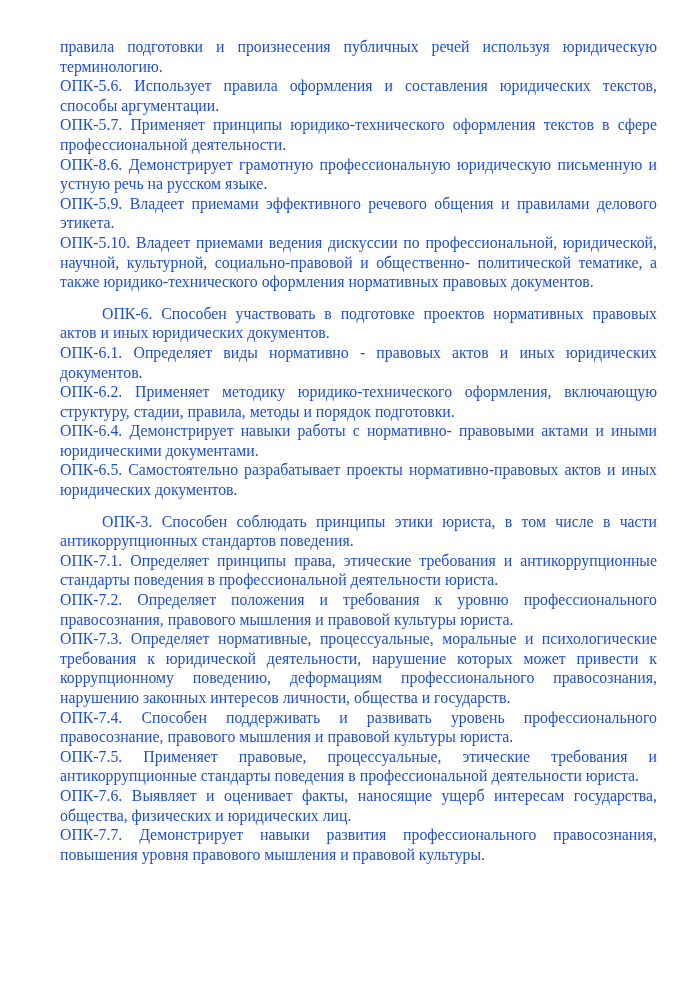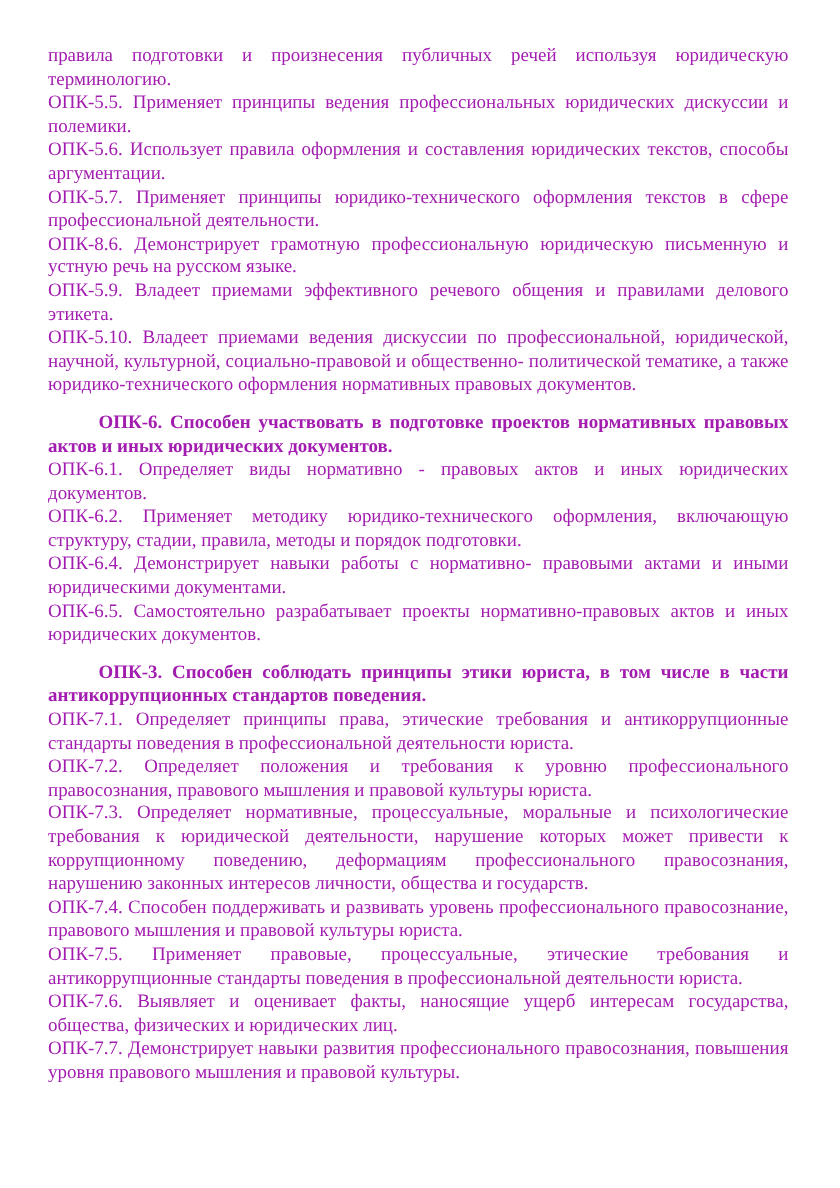--- a/index.html
+++ b/index.html
@@ -9,44 +9,43 @@
   }
   body {
     width: 700px;
     height: 990px;
     overflow: hidden;
   }
   .page {
     box-sizing: border-box;
     width: 700px;
     height: 990px;
-    padding: 37px 43px 0 40px;
+    padding: 37px 43px 0 60px;
     background: #ffffff;
-    color: #a21caf;
+    color: #1d4ed8;
     font-family: "Liberation Serif", "DejaVu Serif", serif;
     font-size: 15.8px;
     line-height: 19.6px;
     text-align: justify;
   }
   .para {
     margin: 0;
   }
   .heading {
     margin: 12px 0 0 0;
-    font-weight: 700;
+    font-weight: 400;
     text-indent: 42px;
   }
 </style>
 </head>
 <body>
 
 <div class="page">
 
   <p class="para">правила подготовки и произнесения публичных речей используя юридическую терминологию.</p>
-  <p class="para">ОПК-5.5. Применяет принципы ведения профессиональных юридических дискуссии и полемики.</p>
   <p class="para">ОПК-5.6. Использует правила оформления и составления юридических текстов, способы аргументации.</p>
   <p class="para">ОПК-5.7. Применяет принципы юридико-технического оформления текстов в сфере профессиональной деятельности.</p>
   <p class="para">ОПК-8.6. Демонстрирует грамотную профессиональную юридическую письменную и устную речь на русском языке.</p>
   <p class="para">ОПК-5.9. Владеет приемами эффективного речевого общения и правилами делового этикета.</p>
   <p class="para">ОПК-5.10. Владеет приемами ведения дискуссии по профессиональной, юридической, научной, культурной, социально-правовой и общественно- политической тематике, а также юридико-технического оформления нормативных правовых документов.</p>
 
   <p class="para heading">ОПК-6. Способен участвовать в подготовке проектов нормативных правовых актов и иных юридических документов.</p>
   <p class="para">ОПК-6.1. Определяет виды нормативно - правовых актов и иных юридических документов.</p>
   <p class="para">ОПК-6.2. Применяет методику юридико-технического оформления, включающую структуру, стадии, правила, методы и порядок подготовки.</p>
   <p class="para">ОПК-6.4. Демонстрирует навыки работы с нормативно- правовыми актами и иными юридическими документами.</p>

